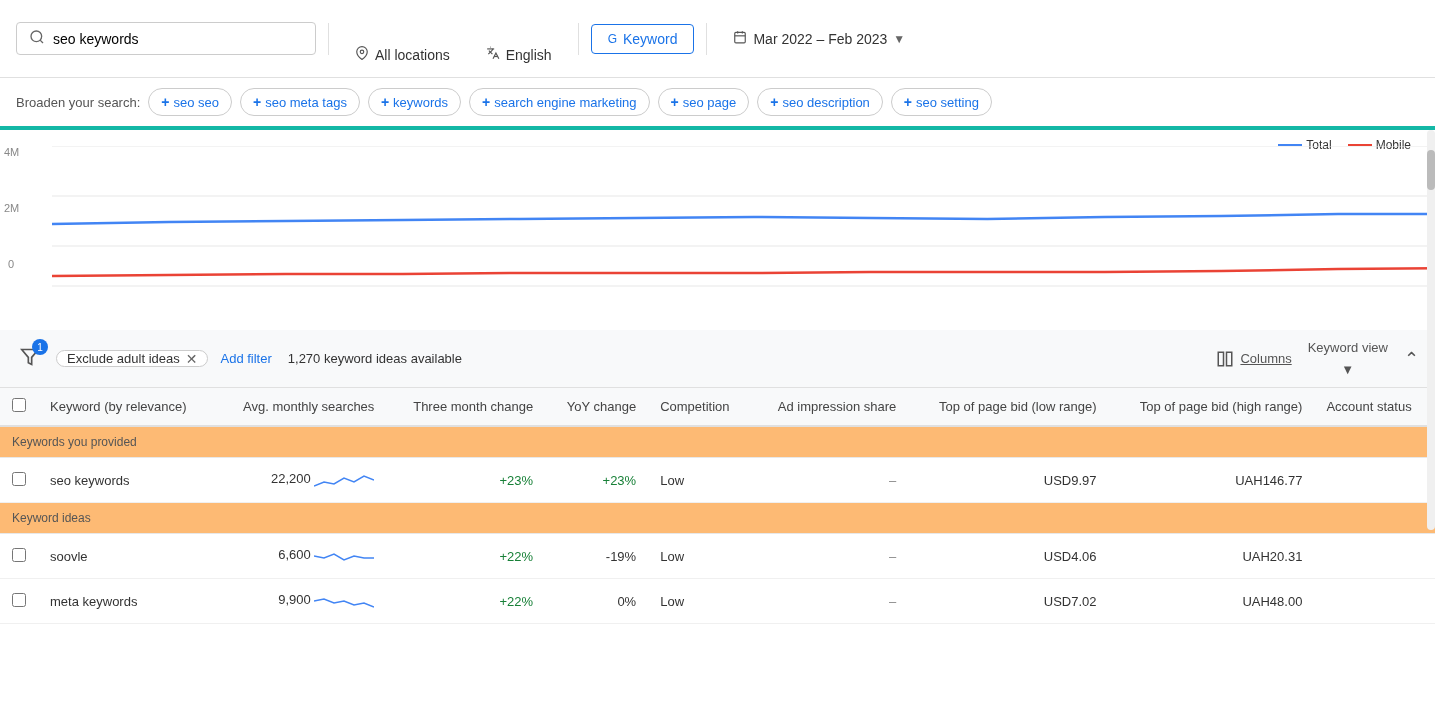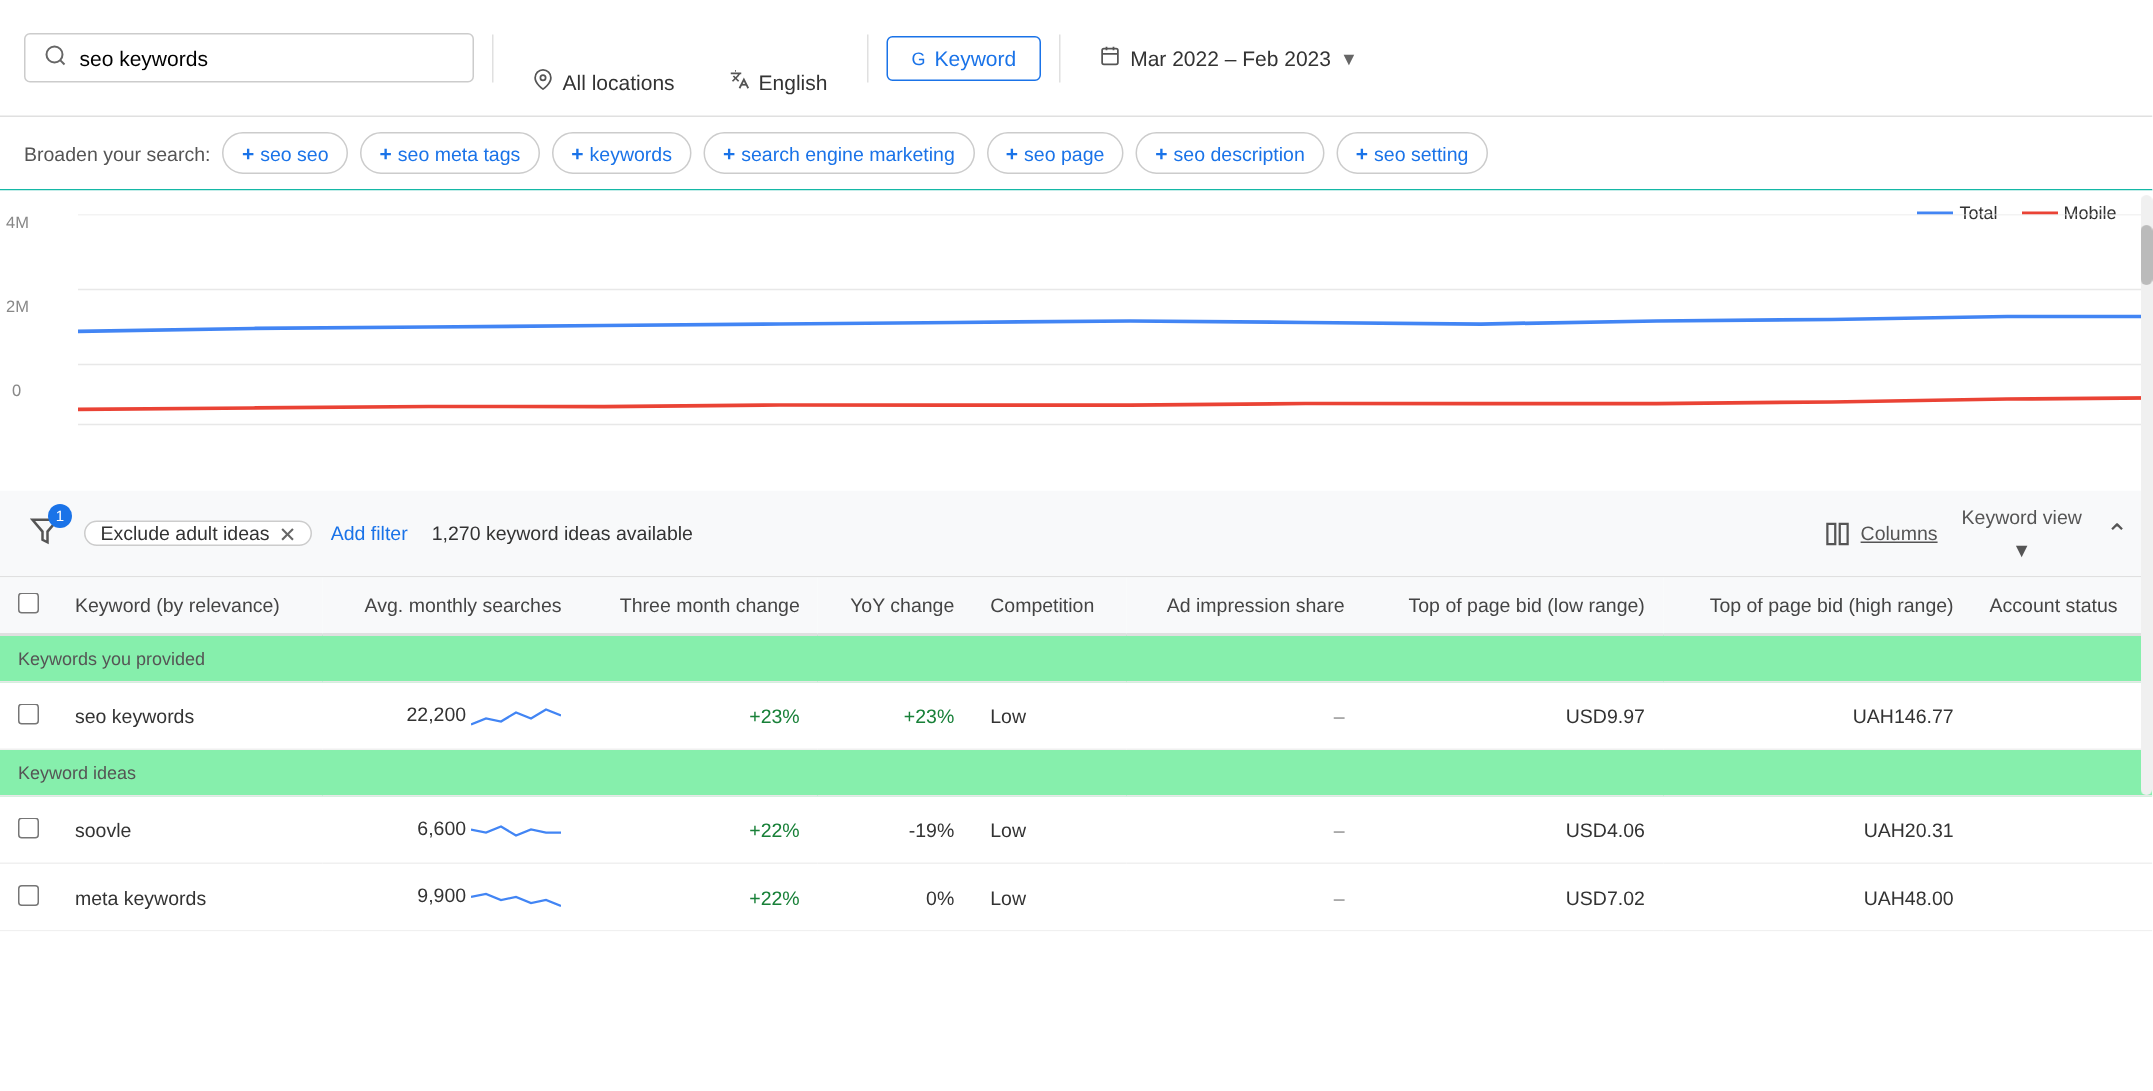--- a/index.html
+++ b/index.html
@@ -73,21 +73,21 @@
       font-size: 14px;
       color: #333;
     }
 
     
     .broaden-bar {
       display: flex;
       align-items: center;
       padding: 10px 16px;
       gap: 8px;
-      border-bottom: 1px solid #14b8a6;
+      border-bottom: 4px solid #14b8a6;
       flex-wrap: wrap;
       background: #fff;
     }
     .broaden-label {
       font-size: 13px;
       color: #555;
       white-space: nowrap;
     }
     .broaden-chip {
       display: flex;
@@ -255,21 +255,21 @@
       text-align: left;
       font-weight: 500;
       color: #444;
       white-space: nowrap;
     }
     thead th.right { text-align: right; }
     tbody tr { border-bottom: 1px solid #f0f0f0; }
     tbody td { padding: 10px 12px; vertical-align: middle; }
     tbody td.right { text-align: right; }
     .section-row td {
-      background: #86efac;
+      background: #fdba74;
       font-weight: 500;
       color: #555;
       font-size: 12px;
       padding: 8px 12px;
       border-bottom: 1px solid #e8e8e8;
     }
     .checkbox-cell { width: 32px; }
     input[type="checkbox"] { cursor: pointer; width: 14px; height: 14px; }
 
     

